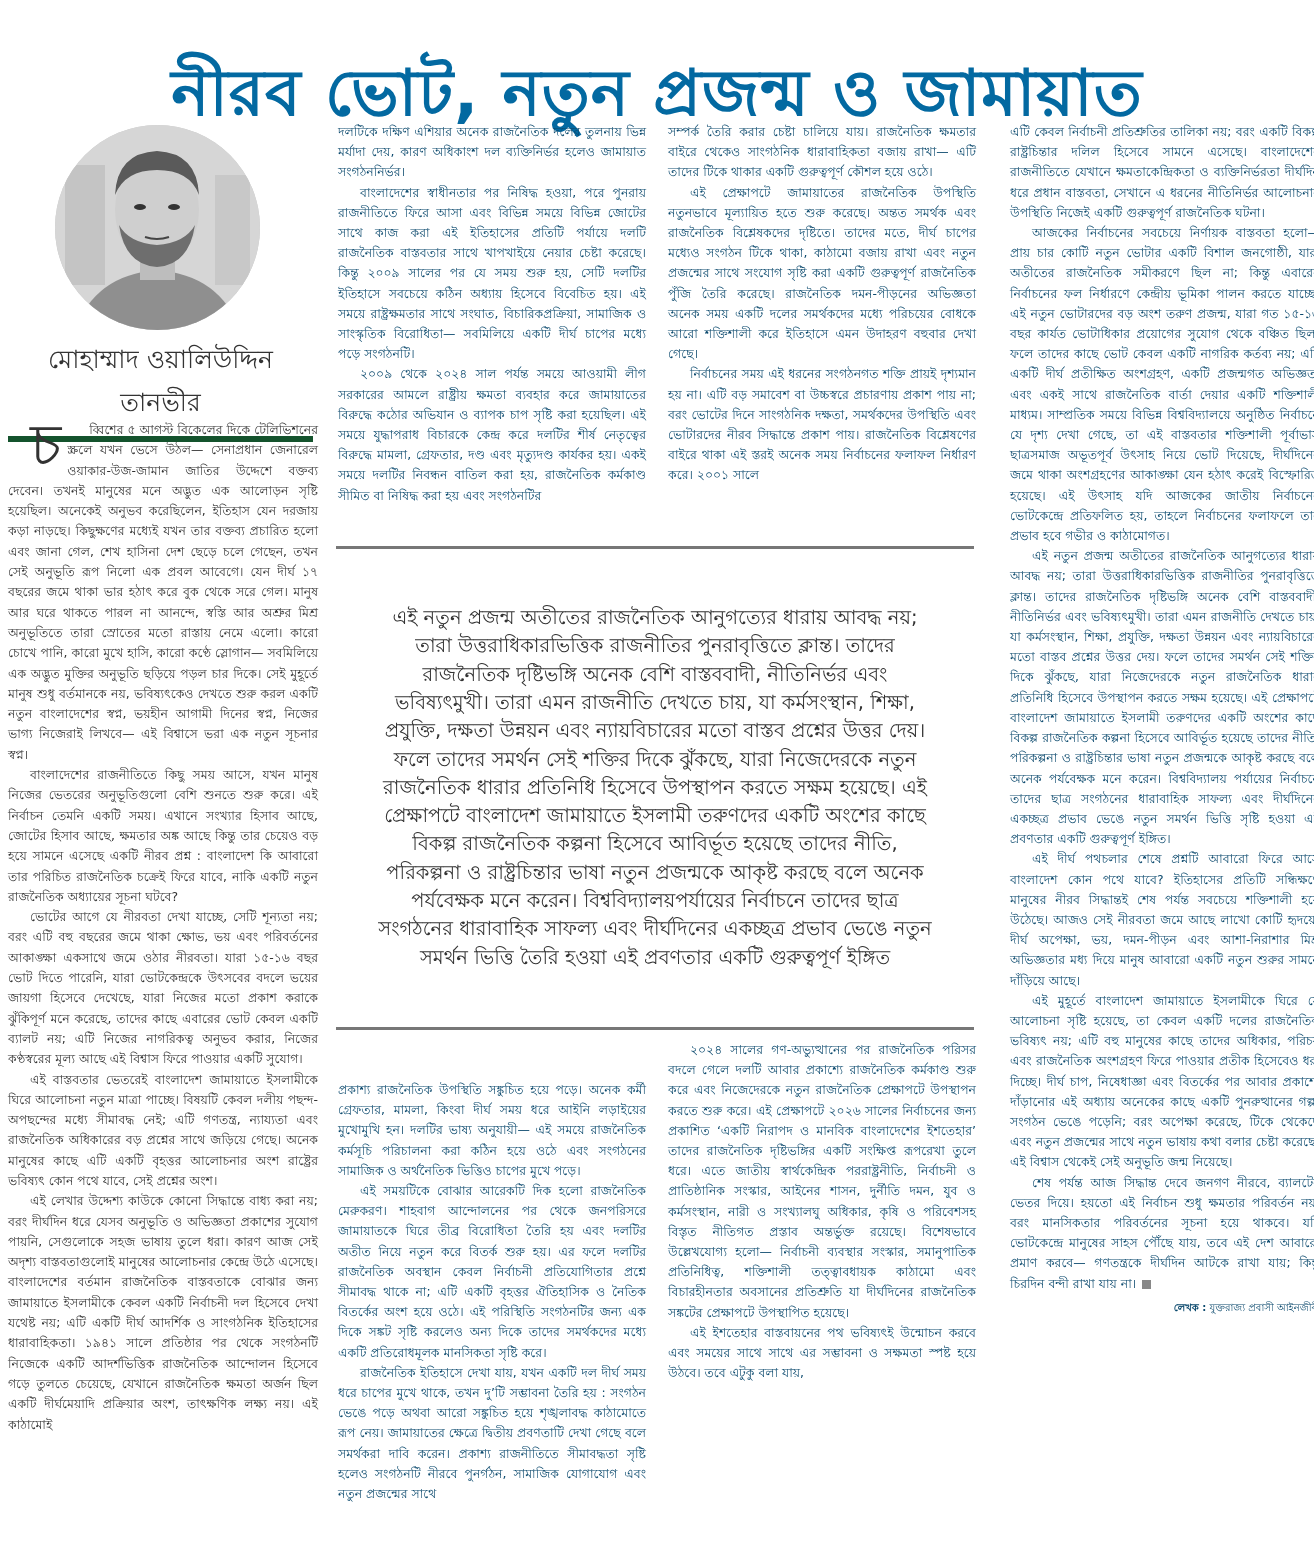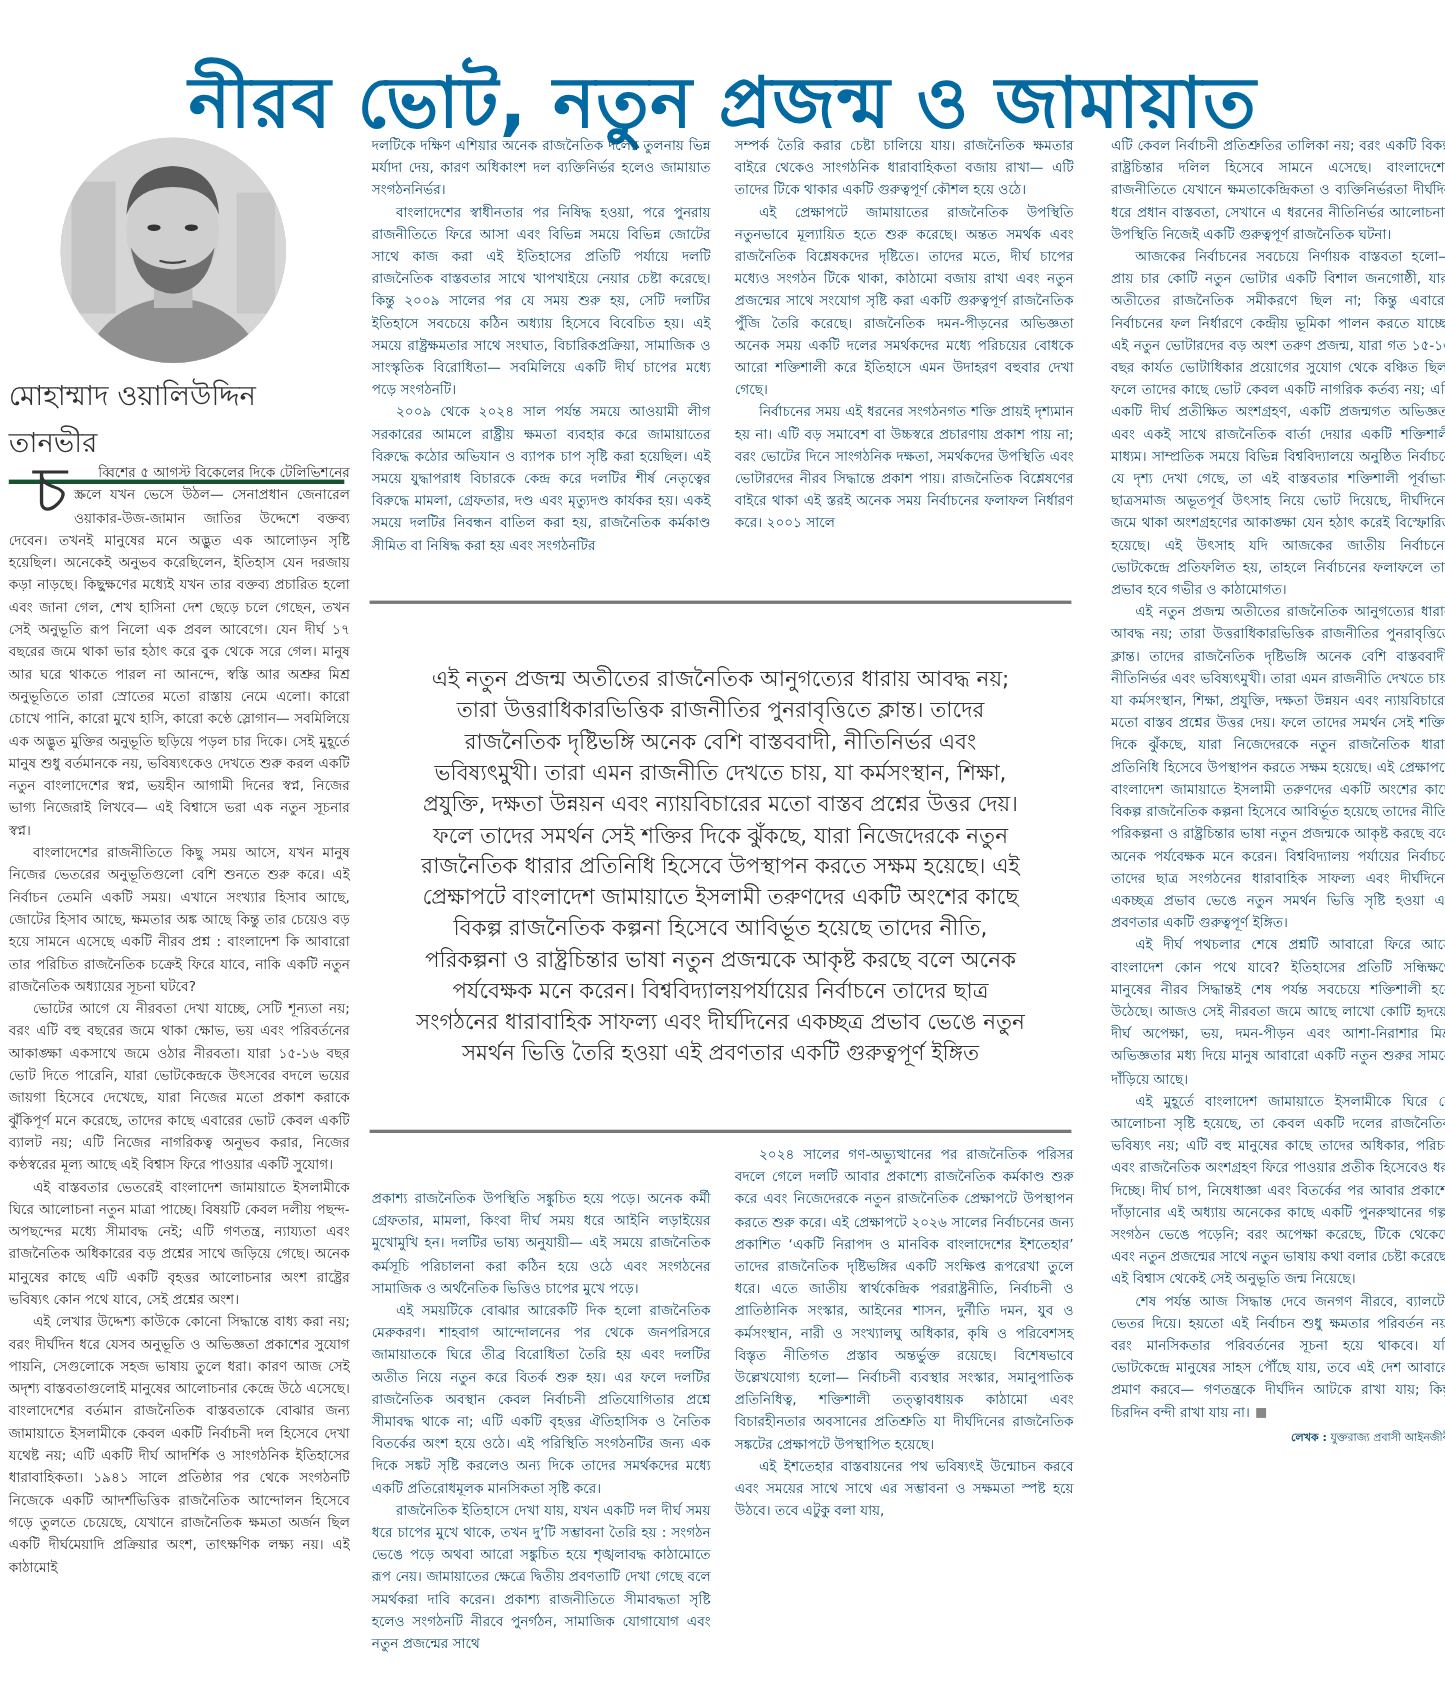--- a/index.html
+++ b/index.html
@@ -24,22 +24,22 @@
   .col4 { left: 994px; width: 310px; top: 122px; margin-left: 16px; }
   .col2b { left: 338px; width: 308px; top: 1080px; }
   .col3b { left: 668px; width: 308px; top: 1040px; }
 
   .portrait {
     position: absolute; left: 55px; top: 125px; width: 205px; height: 205px;
     border-radius: 50%; overflow: hidden;
     background: radial-gradient(circle at 50% 45%, #e7e7e7 0%, #cfcfcf 55%, #a9a9a9 100%);
   }
   .byline {
-    position: absolute; left: 8px; top: 340px; width: 305px; 
-    font-size: 25px; color: #333; padding-bottom: 10px; border-bottom: 4px solid #14532d;
+    position: absolute; left: 8px; top: 340px; width: 305px; text-align: center;
+    font-size: 25px; color: #333; padding-bottom: 10px; border-bottom: 6px solid #14532d;
   }
   .col1-body { position: absolute; left: 8px; top: 420px; width: 310px;
     font-size: 12.4px; line-height: 20.3px; text-align: justify; color: #333; }
   .col1-body p { margin: 0; text-indent: 22px; }
   .dropcap {
     float: left; font-size: 58px; line-height: 46px; margin: 2px 6px 0 0;
     color: #333; font-weight: normal;
   }
   .pullquote {
     position: absolute; left: 336px; top: 546px; width: 638px; height: 478px;

